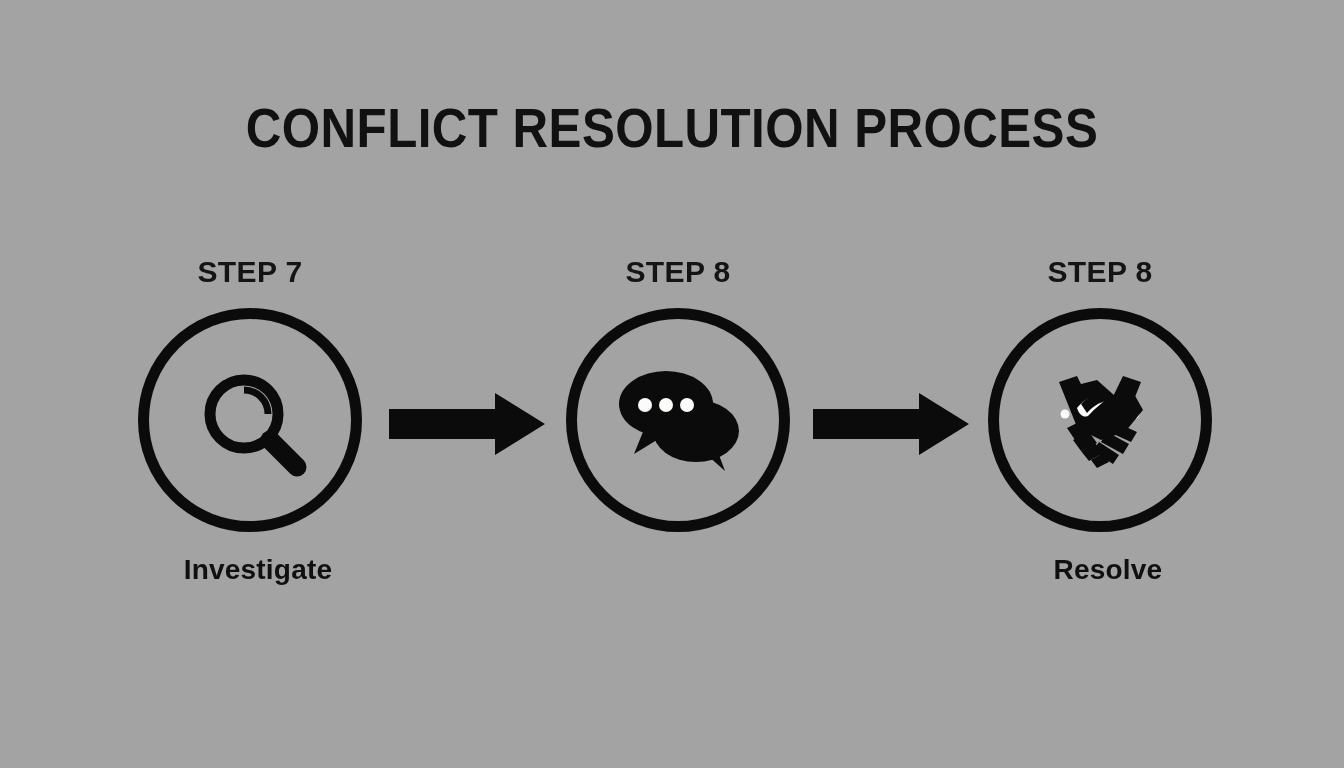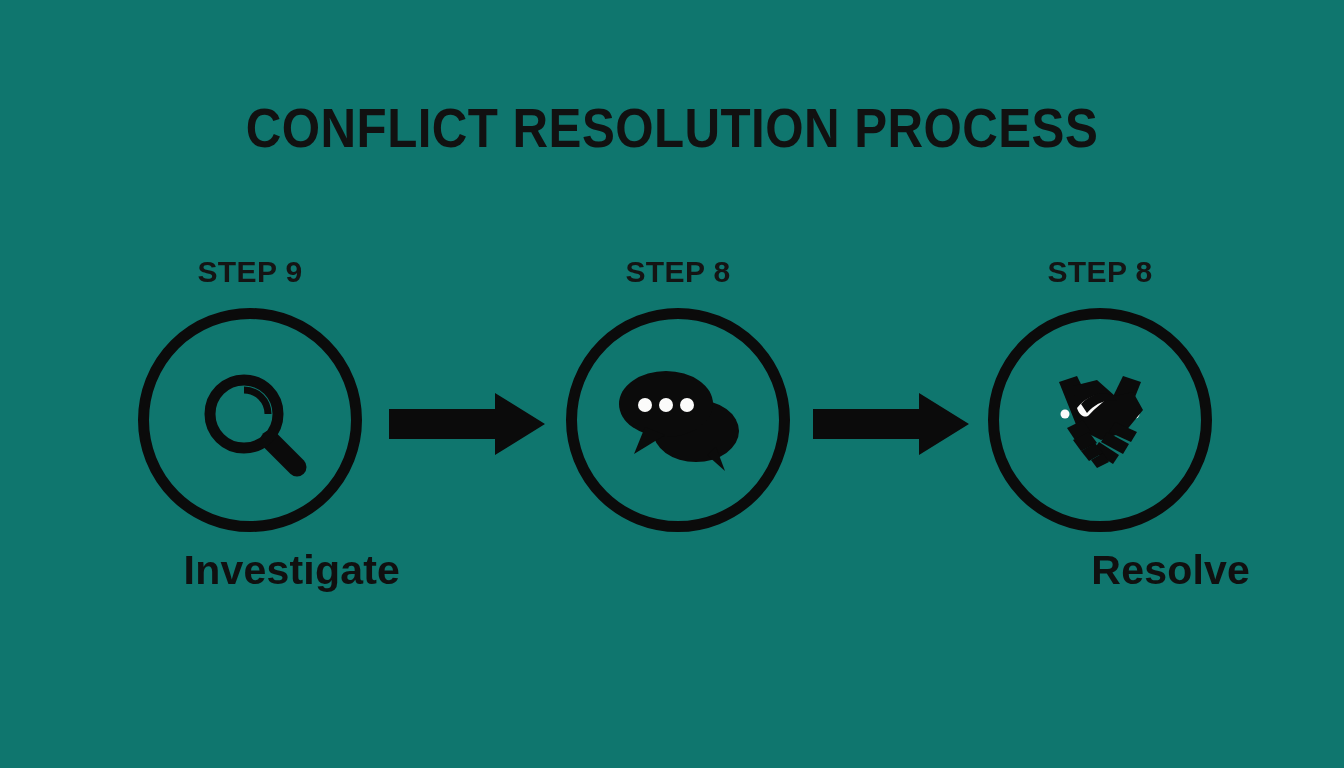--- a/index.html
+++ b/index.html
@@ -12,21 +12,21 @@
     background: #fbfbfa;
     font-family: "Liberation Sans", sans-serif;
     overflow: hidden;
     position: relative;
     color: #111111;
   }
 
   #infographic {
     position: absolute;
     inset: 0;
-    background: #0f766e;
+    background: #a3a3a3;
   }
 
   
   .title {
     position: absolute;
     top: 98px;
     left: 0;
     width: 1344px;
     text-align: center;
     font-size: 56px;
@@ -91,24 +91,24 @@
     width: 224px;
     height: 224px;
     display: flex;
     align-items: center;
     justify-content: center;
   }
 
   .step-name {
     position: absolute;
     top: 296px;
-    left: 0;
+    left: 8px;
     width: 300px;
-    text-align: right;
-    font-size: 41px;
+    text-align: center;
+    font-size: 28px;
     line-height: 38px;
     font-weight: 700;
     letter-spacing: 0.2px;
     color: #101010;
   }
 
   
   .arrow {
     position: absolute;
     top: 393px;
@@ -123,21 +123,21 @@
 </head>
 <body>
 
 <div id="infographic">
 
   <div class="title">CONFLICT RESOLUTION PROCESS</div>
 
   <div class="steps">
 
     <div class="step step-1">
-      <div class="step-label">STEP 9</div>
+      <div class="step-label">STEP 7</div>
 
       <div class="circle"></div>
 
       <div class="icon-wrap">
         <span>
           <svg width="132" height="132" viewBox="0 0 132 132" aria-hidden="true">
 
             <line x1="86" y1="86" x2="113" y2="113" stroke="#0b0b0b" stroke-width="19" stroke-linecap="round"></line>
 
             <circle cx="60" cy="60" r="34" fill="none" stroke="#0b0b0b" stroke-width="11"></circle>

